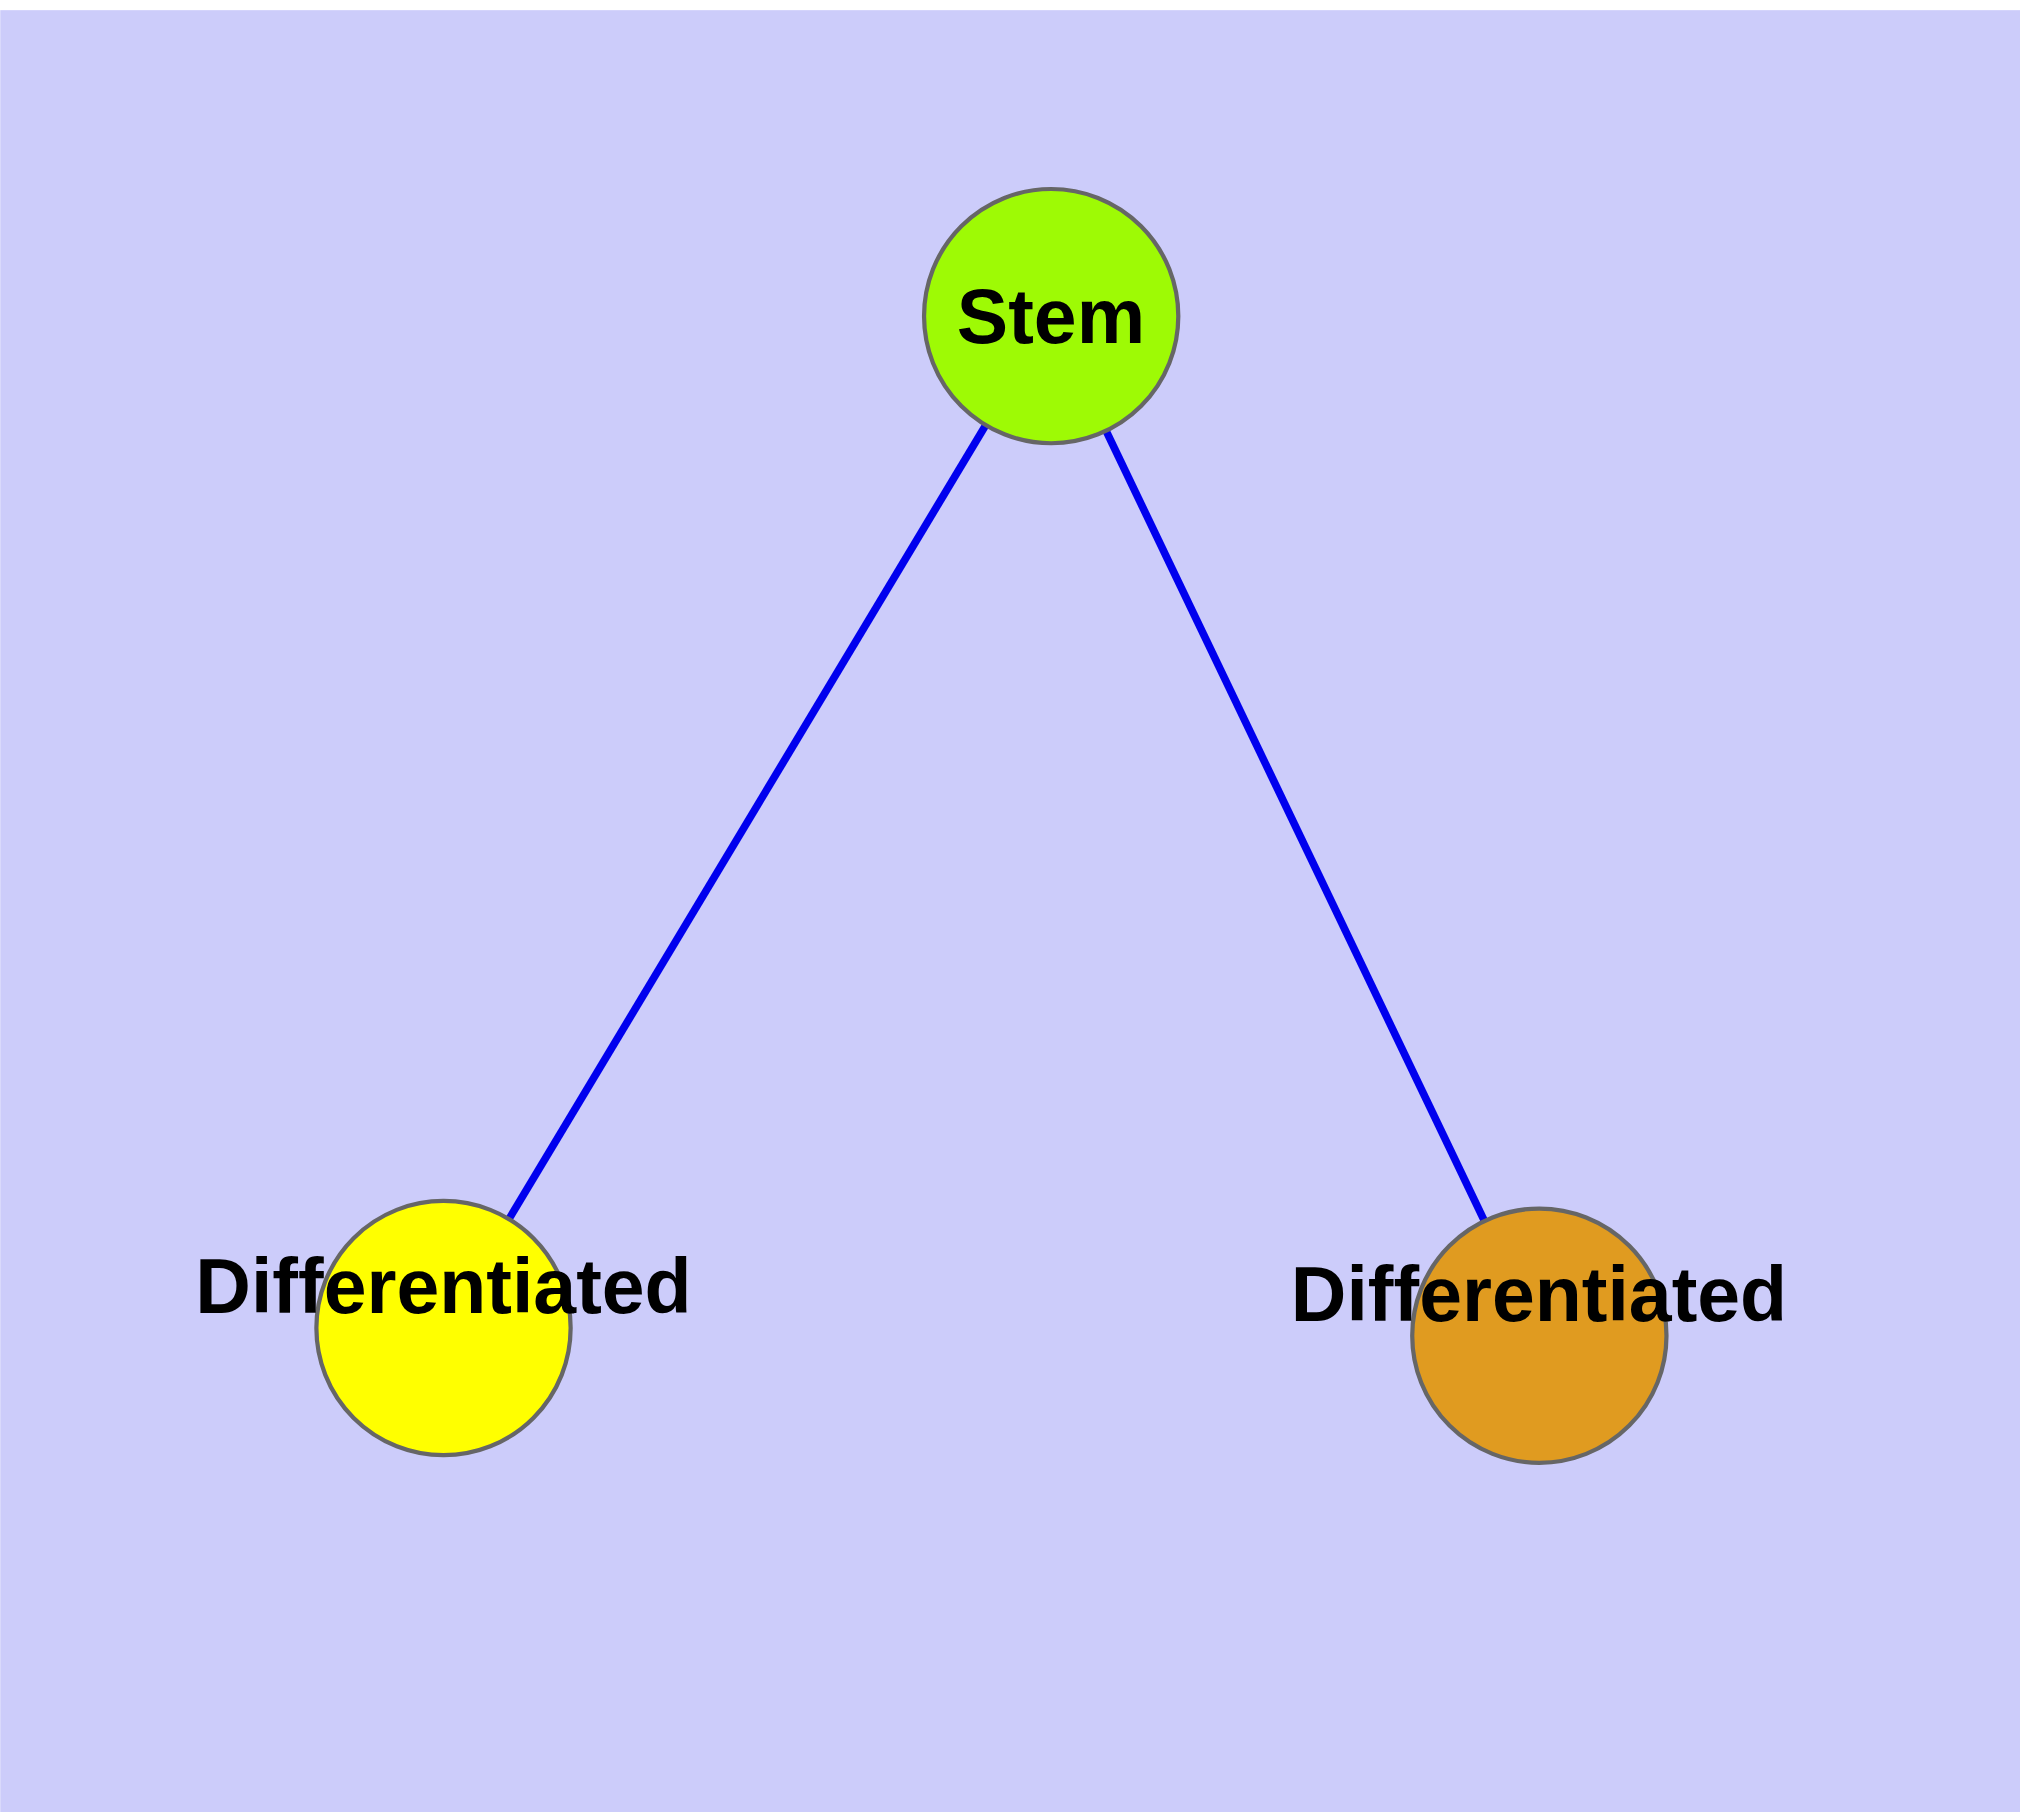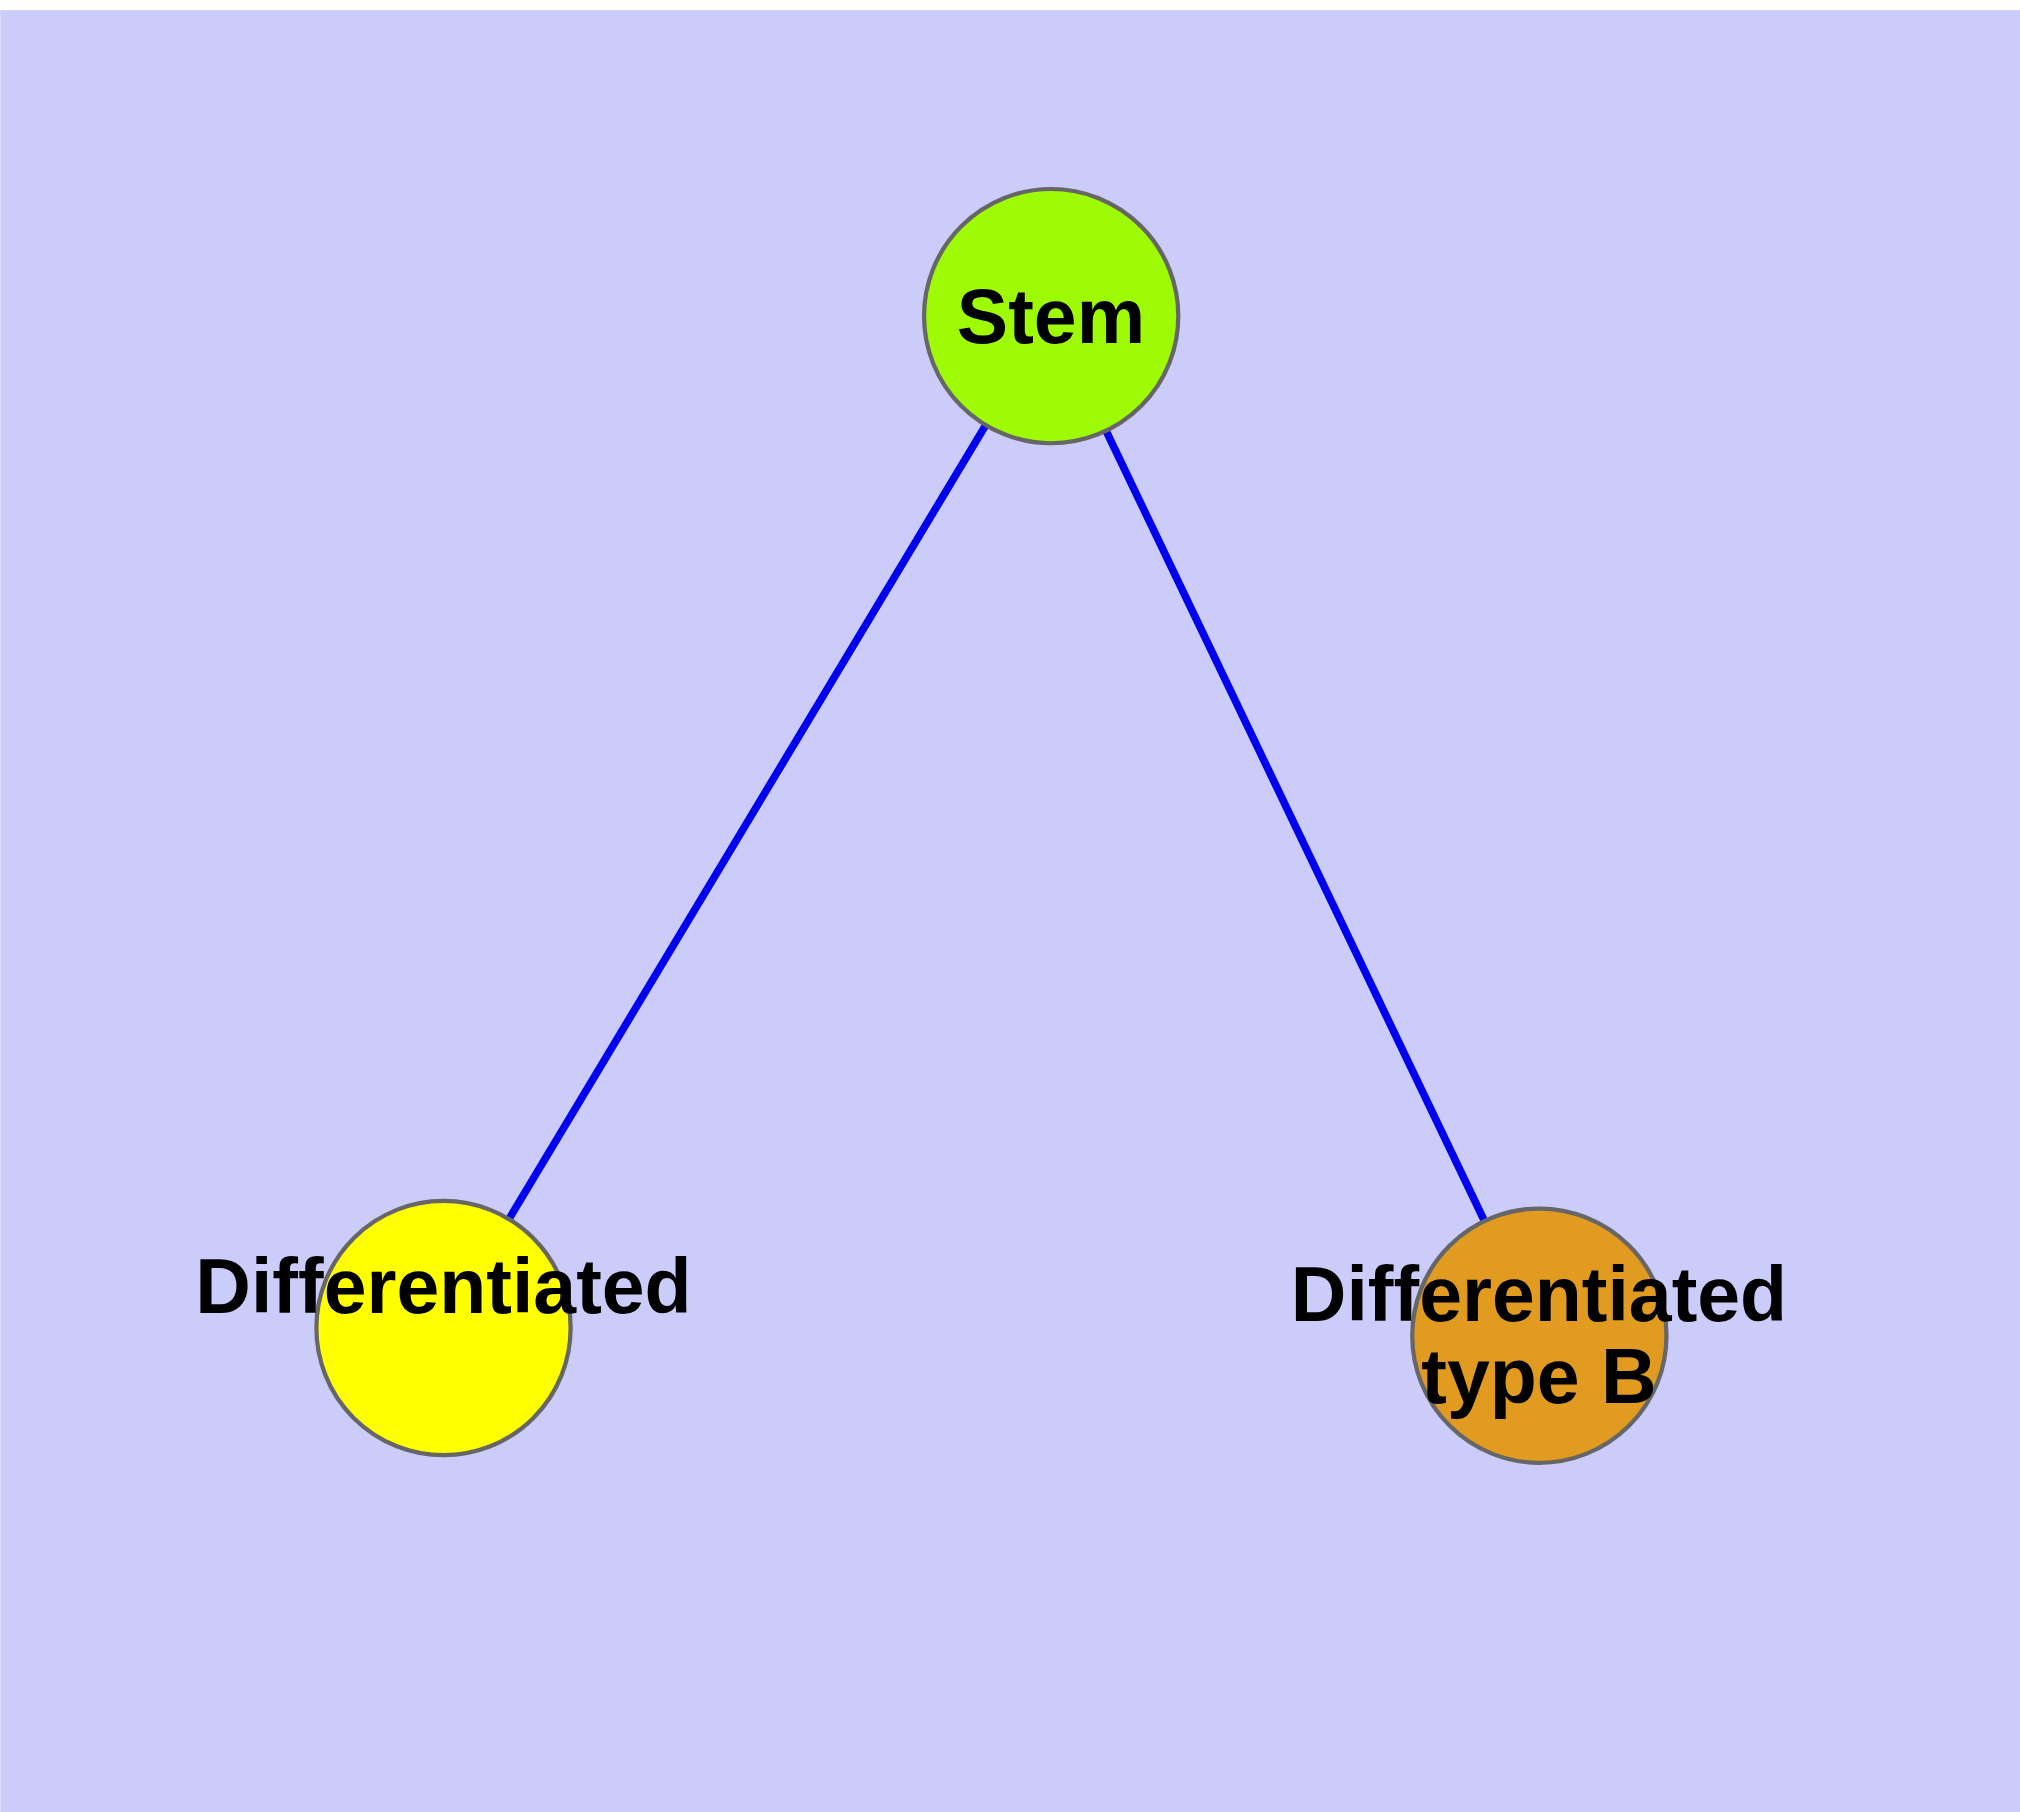--- a/index.html
+++ b/index.html
@@ -61,16 +61,16 @@
       <circle id="node-stem" class="graph-node" cx="1240" cy="373" r="150" fill="#9efa05" stroke="#666666" stroke-width="5"></circle>
       <circle id="node-diff_a" class="graph-node" cx="523" cy="1567" r="150" fill="#ffff00" stroke="#666666" stroke-width="5"></circle>
       <circle id="node-diff_b" class="graph-node" cx="1816" cy="1576" r="150" fill="#e09b20" stroke="#666666" stroke-width="5"></circle>
     </g>
   </svg>
 
   <div class="node-label" id="label-stem" style="left: 627px; top: 275px; width: 848px; color: rgb(0, 0, 0); font-size: 77px;"><div>Stem</div></div>
 
   <div class="node-label" id="label-diff_a" style="left: 19.5px; top: 1245px; width: 848px; color: rgb(0, 0, 0); font-size: 77px;"><div>Differentiated</div></div>
 
-  <div class="node-label" id="label-diff_b" style="left: 1115px; top: 1253px; width: 848px; color: rgb(0, 0, 0); font-size: 77px;"><div>Differentiated</div><div>type B</div></div>
+  <div class="node-label" id="label-diff_b" style="left: 1115px; top: 1253px; width: 848px; color: rgb(0, 0, 0); font-size: 77px;"><div>Differentiated</div></div>
 
 </div>
 
 
 </body></html>

